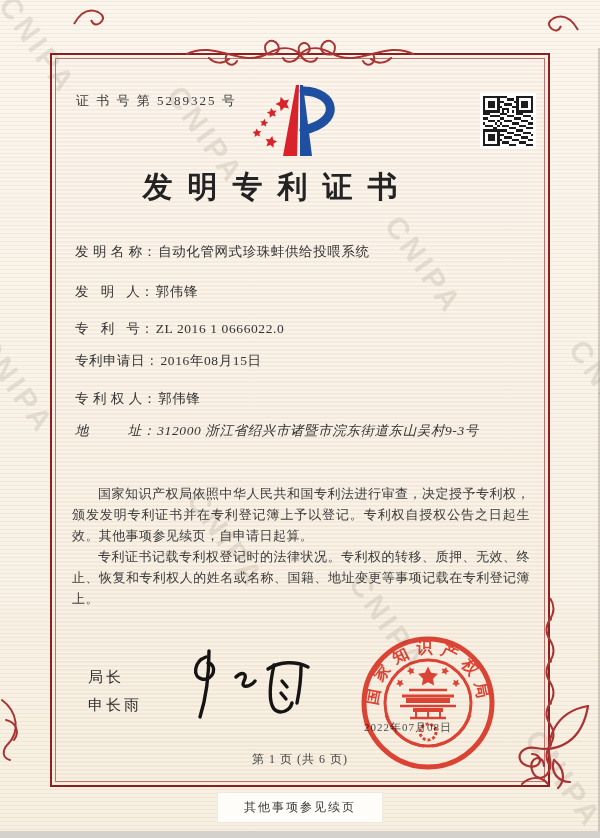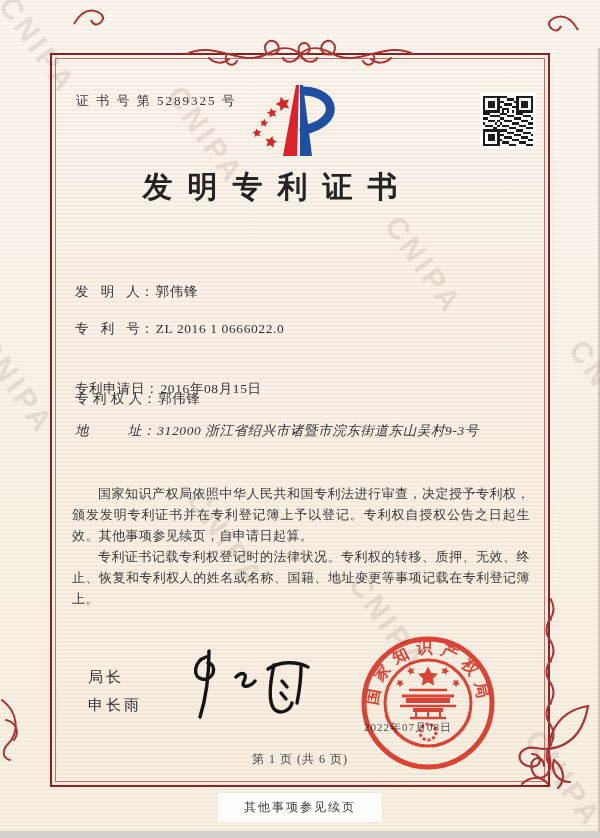--- a/index.html
+++ b/index.html
@@ -388,27 +388,30 @@
           <rect x="13" y="20" width="1" height="1"></rect>
           <rect x="18" y="20" width="1" height="1"></rect>
           <rect x="19" y="20" width="1" height="1"></rect>
           <rect x="20" y="20" width="1" height="1"></rect>
         </g>
       </svg>
   </div>
 
   <div class="title">发明专利证书</div>
 
+  <div class="frow" style="top:243px;">
+    <span class="flabel">发 明 名 称</span><span class="fcolon">：</span><span class="fvalue">自动化管网式珍珠蚌供给投喂系统</span>
+  </div>
   <div class="frow" style="top:283px;">
     <span class="flabel">发   明   人</span><span class="fcolon">：</span><span class="fvalue">郭伟锋</span>
   </div>
   <div class="frow" style="top:320px;">
     <span class="flabel">专   利   号</span><span class="fcolon">：</span><span class="fvalue">ZL 2016 1 0666022.0</span>
   </div>
-  <div class="frow" style="top:352px;margin-top:28px;">
+  <div class="frow" style="top:352px;">
     <span class="flabel">专利申请日</span><span class="fcolon">：</span><span class="fvalue">2016年08月15日</span>
   </div>
   <div class="frow" style="top:390px;">
     <span class="flabel">专 利 权 人</span><span class="fcolon">：</span><span class="fvalue">郭伟锋</span>
   </div>
   <div class="frow" style="top:422px;font-style:italic;">
     <span class="flabel">地          址</span><span class="fcolon">：</span><span class="fvalue">312000 浙江省绍兴市诸暨市浣东街道东山吴村9-3号</span>
   </div>
 
   <div class="body-text">

